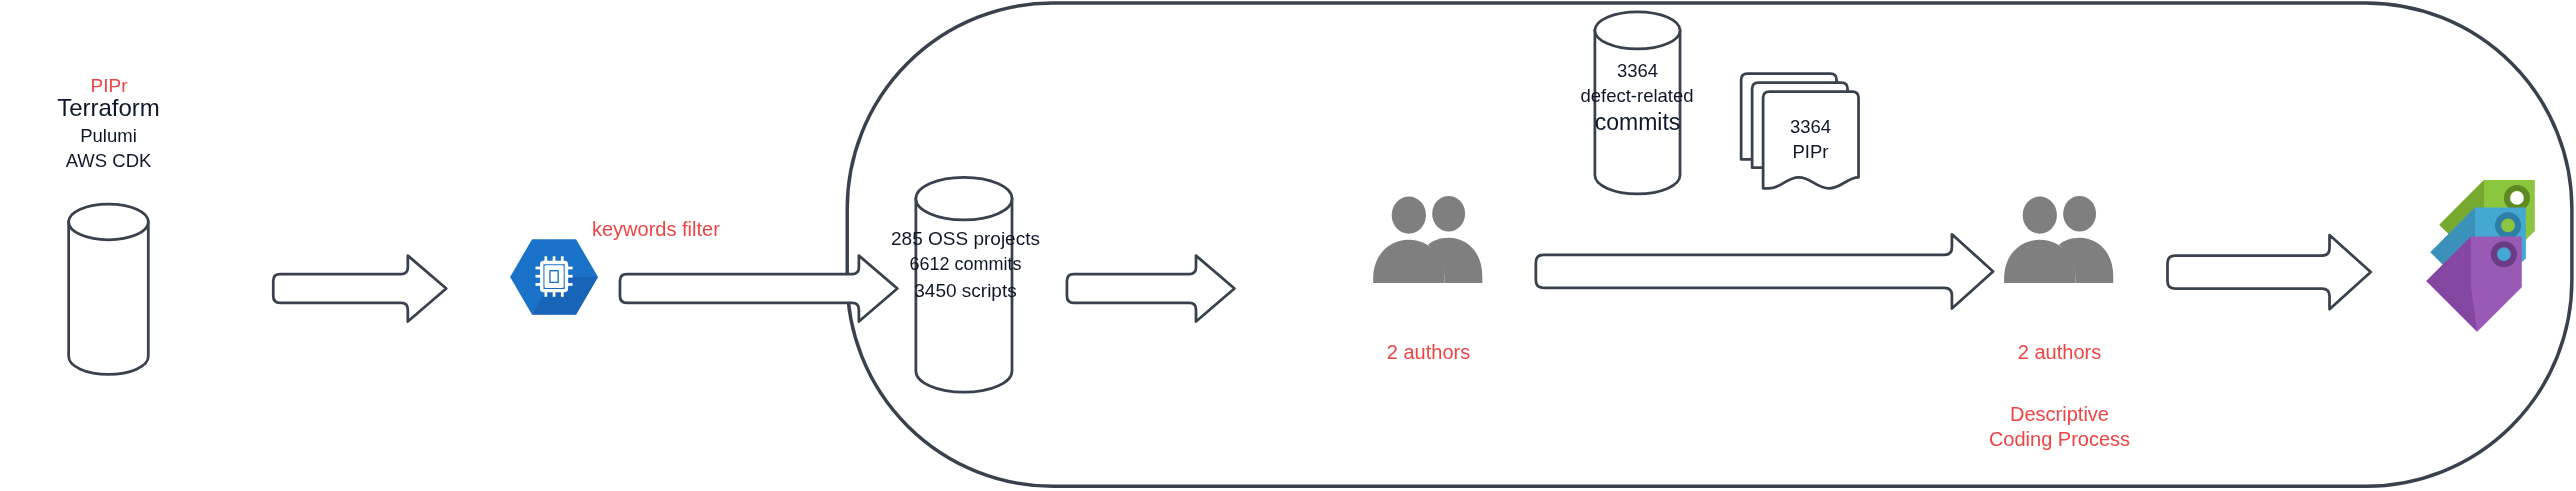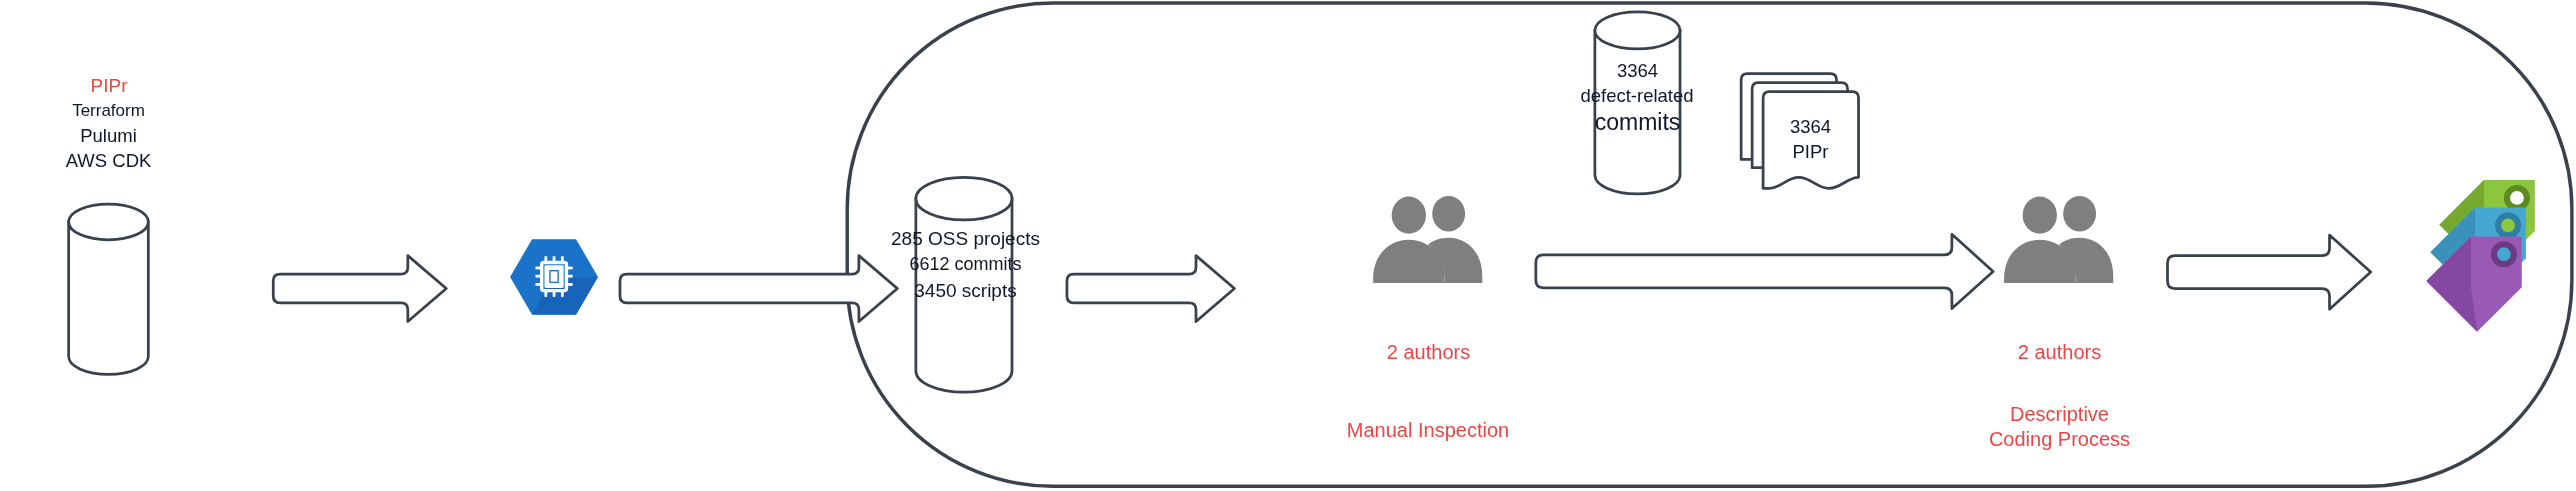--- a/index.html
+++ b/index.html
@@ -198,37 +198,37 @@
         <path d="M 3534 409 L 3599 344 L 3599 418 L 3608 483 Z" fill="#8548a2"></path>
         <circle cx="3647" cy="370" r="19" fill="#6c3b85"></circle>
         <circle cx="3647" cy="370" r="10" fill="#45a8d3"></circle>
       </g>
     </g>
 
   </svg>
 
   <div class="lbl lbl-26" style="left:54px; top:74px; width:110px;">PIPr</div>
 
-  <div class="cyl-text" style="left:26px; top:100px; width:165px; font-size:17px;">Terraform</div>
+  <div class="cyl-text" style="left:26px; top:92px; width:165px; font-size:24px;">Terraform</div>
   <div class="cyl-text" style="left:26px; top:124px; width:165px; font-size:18.5px;">Pulumi</div>
   <div class="cyl-text" style="left:26px; top:149px; width:165px; font-size:18.5px;">AWS CDK</div>
 
+  <div class="lbl lbl-28" style="left:592px; top:217px; width:261px; text-align:left;">keywords filter</div>
 
   <div class="cyl-text" style="left:888px; top:227px; width:155px; font-size:19px;">285 OSS projects</div>
   <div class="cyl-text" style="left:888px; top:253px; width:155px; font-size:18px;">6612 commits</div>
   <div class="cyl-text" style="left:888px; top:279px; width:155px; font-size:19px;">3450 scripts</div>
 
   <div class="cyl-text" style="left:1562px; top:59px; width:151px; font-size:18.5px;">3364</div>
   <div class="cyl-text" style="left:1552px; top:84px; width:170px; font-size:18.5px;">defect-related</div>
   <div class="cyl-text" style="left:1562px; top:108px; width:151px; font-size:23px;">commits</div>
 
   <div class="cyl-text" style="left:1763px; top:115px; width:95px; font-size:18.5px;">3364</div>
   <div class="cyl-text" style="left:1763px; top:140px; width:95px; font-size:18.5px;">PIPr</div>
 
   <div class="lbl lbl-28" style="left:1353px; top:340px; width:151px;">2 authors</div>
-  <div class="lbl lbl-28" style="left:1318px; top:418px; width:220px;">Manual Inspection</div>
 
   <div class="lbl lbl-28" style="left:1984px; top:340px; width:151px;">2 authors</div>
   <div class="lbl lbl-28" style="left:1970px; top:402px; width:179px;">Descriptive</div>
   <div class="lbl lbl-28" style="left:1970px; top:427px; width:179px;">Coding Process</div>
 
 </div>
 
 
 </body></html>

